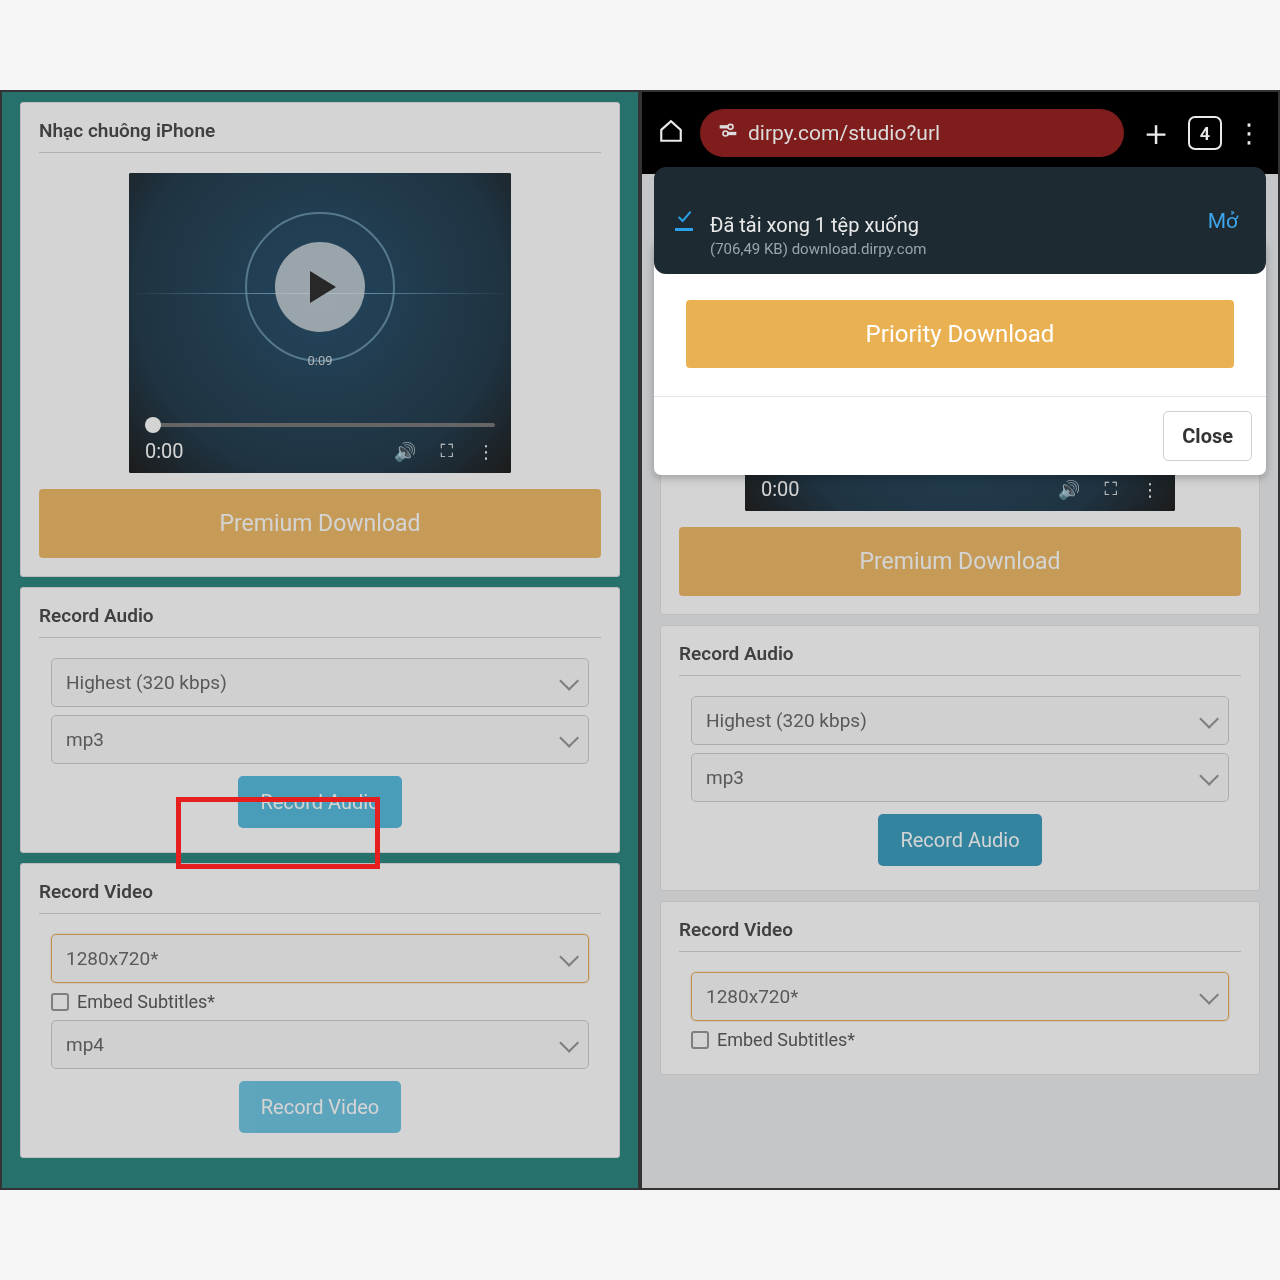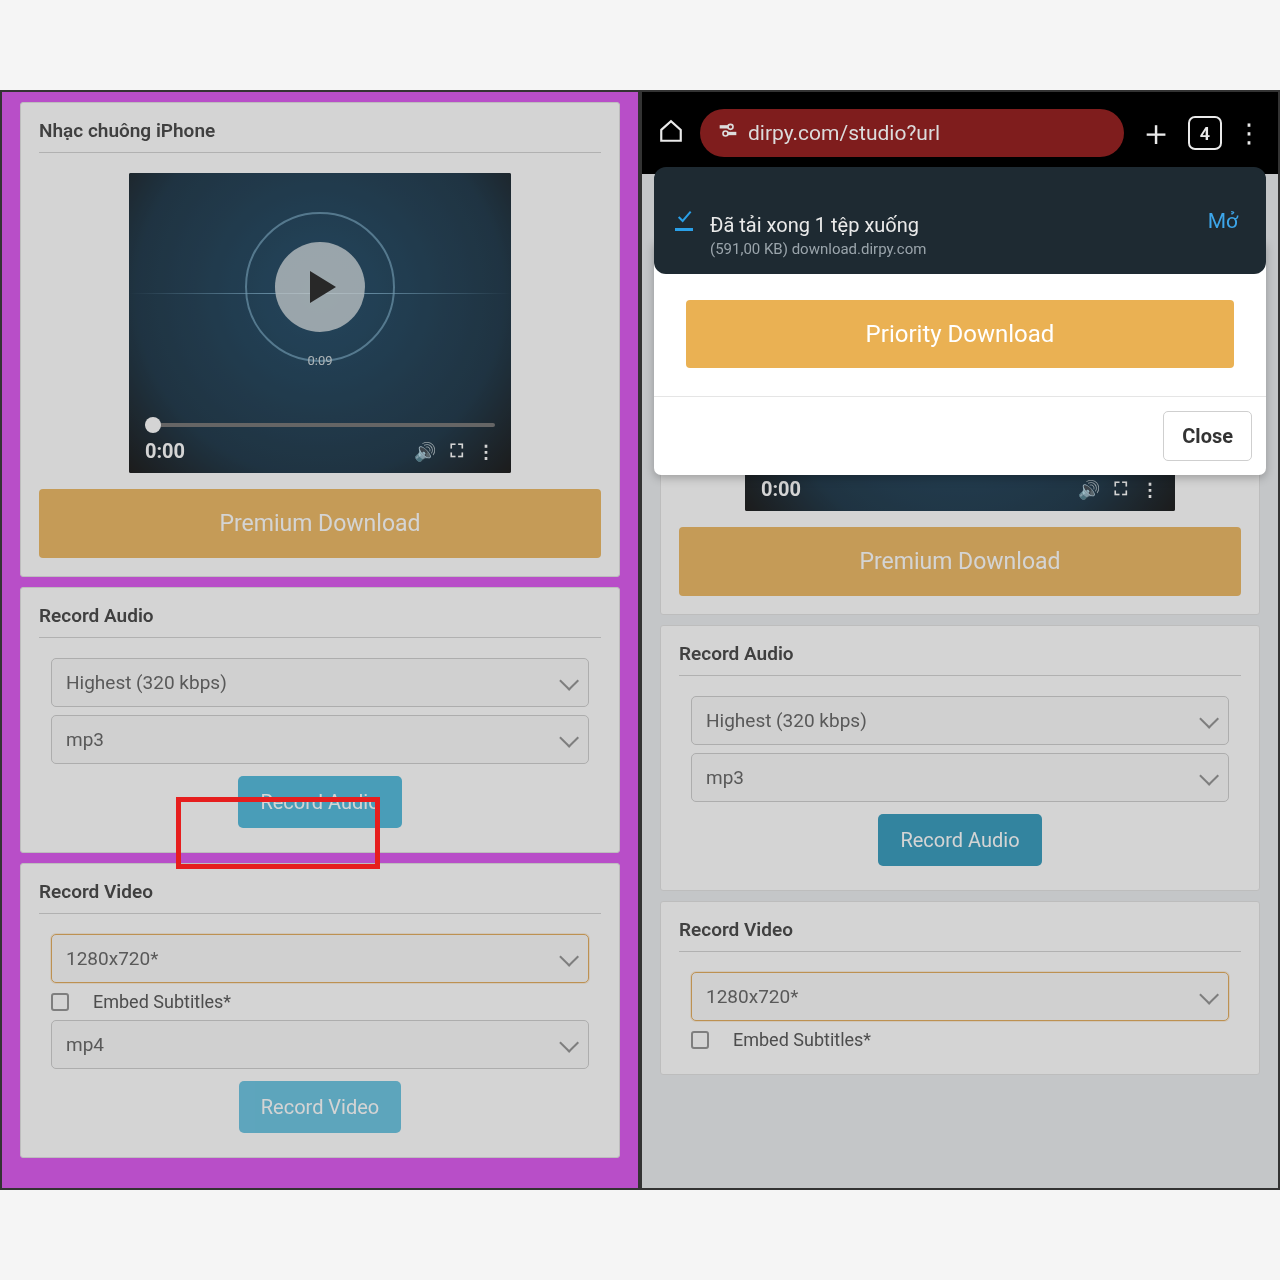--- a/index.html
+++ b/index.html
@@ -1,45 +1,45 @@
 <!DOCTYPE html>
 <html><head>
 <meta charset="utf-8">
 <style>
   * { margin: 0; padding: 0; box-sizing: border-box; font-family: -apple-system, BlinkMacSystemFont, "Segoe UI", Roboto, Arial, sans-serif; }
   body { width: 1280px; height: 1280px; background: #f5f5f5; display:flex; padding: 90px 0; }
   .outer { width: 1280px; height: 1100px; display:flex; }
   .col { width: 50%; height: 100%; position: relative; border: 2px solid #333; }
   .dim::after { content:""; position:absolute; inset:0; background: rgba(100,100,100,0.28); pointer-events:none; z-index:5; }
-  .page-bg { background:#d946ef; width:100%; height:100%; overflow:hidden; position:relative; }
+  .page-bg { background:#0f766e; width:100%; height:100%; overflow:hidden; position:relative; }
   .card { background:#fff; border:1px solid #e0e0e0; border-radius:3px; margin:10px 18px; padding: 16px 18px; }
   .card-title { font-weight:600; font-size:19px; color:#333; border-bottom:1px solid #cfcfcf; padding-bottom:10px; }
   
   .video-thumb { margin:20px auto 0; width:382px; height:300px; background:#000; border-radius:2px; position:relative; overflow:hidden; }
   .video-img { position:absolute; inset:0; background: radial-gradient(circle at 50% 40%, #0b3a5a 0%, #052135 70%, #000 100%); }
   .play-circle { position:absolute; left:50%; top:38%; transform:translate(-50%,-50%); width:90px; height:90px; border-radius:50%; background:#dbe3e5c9; display:flex; align-items:center; justify-content:center; }
   .play-tri { width:0; height:0; border-left:26px solid #111; border-top:16px solid transparent; border-bottom:16px solid transparent; margin-left:6px; }
   .ring { position:absolute; left:50%; top:38%; transform:translate(-50%,-50%); width:150px; height:150px; border:2px solid #7fb7d6; border-radius:50%; opacity:.6; }
   .dur { position:absolute; left:50%; top:60%; transform:translateX(-50%); color:#c9d3d7; font-size:13px; }
-  .controls { position:absolute; left:0; right:0; bottom:10px; display:flex; align-items:center; color:#fff; gap:14px; padding:0 16px; font-size:18px;font-weight:bold; }
+  .controls { position:absolute; left:0; right:0; bottom:10px; display:flex; align-items:center; color:#fff; gap:24px; padding:0 16px; font-size:18px; }
   .ctrl-time { flex:0 0 auto; font-size:20px; }
   .ctrl-spacer { flex:1; }
   .progress { position:absolute; left:16px; right:16px; bottom:46px; height:4px; background:#666; border-radius:3px; }
   .progress-dot { position:absolute; left:0; top:-6px; width:16px; height:16px; border-radius:50%; background:#fff; }
   .wave { position:absolute; left:0; right:0; top:40%; height:1px; background:linear-gradient(90deg, transparent, #7fb7d6, transparent); }
   
   .btn-orange { background:#eab153; color:#fff; font-size:23px; border:none; border-radius:4px; width:100%; padding:21px 16px; text-align:center; margin-top:16px; }
   .btn-blue { background:#3fb3d9; color:#fff; font-size:20px; border:none; border-radius:5px; padding:14px 22px; margin-top:12px; }
   .btn-blue-dark { background:#2090b6; }
   .btn-row { text-align:center; }
   
   .sel { width:100%; border:1px solid #c9c9c9; background:#fafafa; border-radius:5px; padding:12px 14px; font-size:19px; color:#555; margin-top:8px; display:flex; align-items:center; justify-content:space-between; }
   .sel.active { border:1px solid #e0a24a; box-shadow:0 0 0 1px #e0a24a33; }
   .chev { width:14px; height:14px; border-right:2px solid #888; border-bottom:2px solid #888; transform:rotate(45deg) translateY(-3px); }
-  .checkbox-row { display:flex; align-items:center; gap:24px; font-size:18px; color:#444; margin-top:8px; }
+  .checkbox-row { display:flex; align-items:center; gap:8px; font-size:18px; color:#444; margin-top:8px; }
   .cb { width:18px; height:18px; border:2px solid #888; border-radius:3px; }
   .card.pad { padding:16px 18px 18px; }
   .card .inner { padding: 12px 12px 6px; }
   .red-box { position:absolute; border:5px solid #e61e1e; z-index:10; pointer-events:none; }
   
   .chrome { width:100%; height:100%; background:#000; position:relative; }
   .topbar { height:82px; display:flex; align-items:center; padding:0 14px; gap:14px; color:#eaeaea; }
   .home-icon { width:30px; height:26px; }
   .url-pill { flex:1; background:#7f1d1d; border-radius:28px; height:48px; display:flex; align-items:center; padding:0 18px; color:#dcdcdc; font-size:21px; gap:10px; }
   .plus { font-size:36px; color:#eaeaea; }
@@ -216,21 +216,21 @@
 
     <div class="toast">
       <span class="ck">
         <svg width="20" height="16" viewBox="0 0 24 24" fill="none" stroke="#2aa0e8" stroke-width="3">
               <polyline points="4,12 10,18 22,4"></polyline>
             </svg>
         <span class="bar"></span>
       </span>
       <div class="toast-text">
         <div class="toast-title">Đã tải xong 1 tệp xuống</div>
-        <div class="toast-sub">(591,00 KB) download.dirpy.com</div>
+        <div class="toast-sub">(706,49 KB) download.dirpy.com</div>
       </div>
       <span class="toast-open">Mở</span>
     </div>
 
     <div class="red-box" style="top:82px; right:16px; width:104px; height:66px;"></div>
   </div>
 </div>
 
 </div>
 

